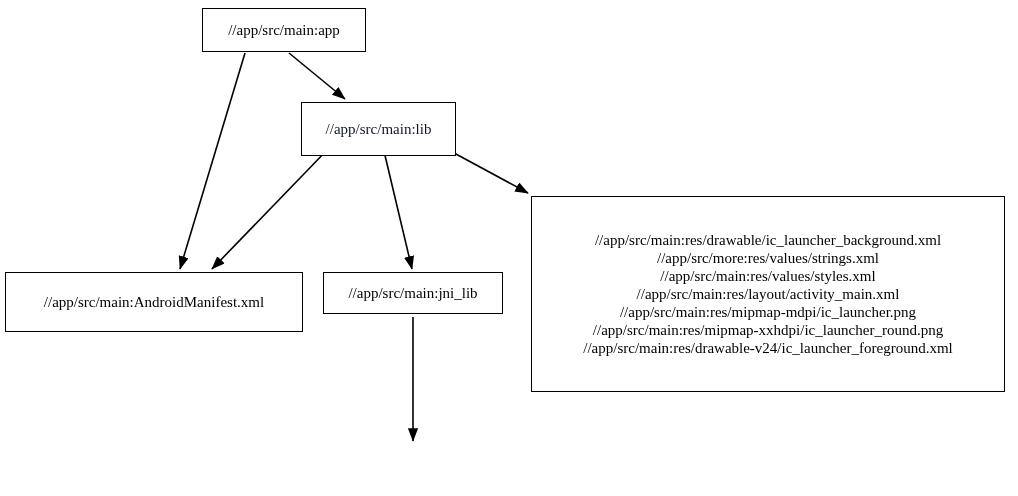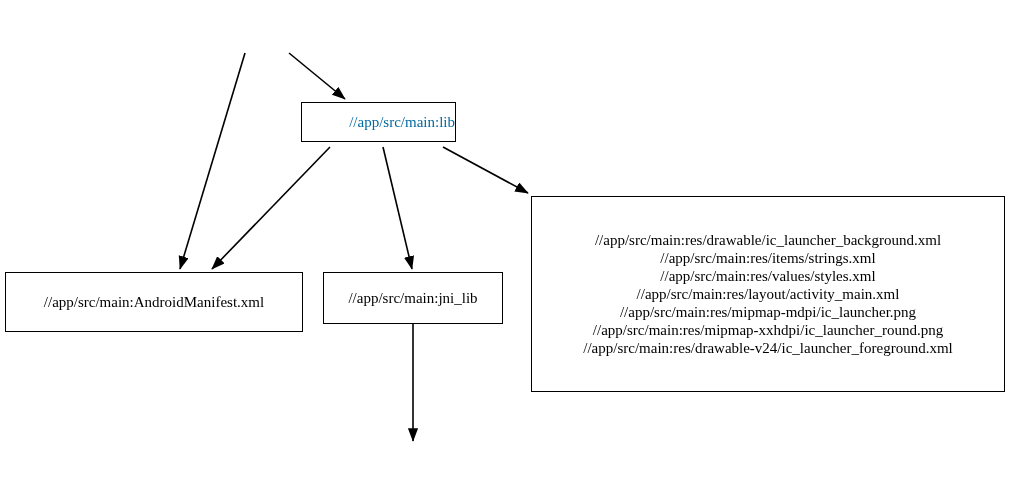--- a/index.html
+++ b/index.html
@@ -66,37 +66,40 @@
     <g id="edges-group">
         <line x1="289" y1="53" x2="345" y2="99" stroke="#000000" stroke-width="1.6" marker-end="url(#arrowhead)"></line>
         <line x1="245" y1="53" x2="180" y2="269" stroke="#000000" stroke-width="1.6" marker-end="url(#arrowhead)"></line>
         <line x1="330" y1="147" x2="212" y2="269" stroke="#000000" stroke-width="1.6" marker-end="url(#arrowhead)"></line>
         <line x1="383" y1="147" x2="412" y2="269" stroke="#000000" stroke-width="1.6" marker-end="url(#arrowhead)"></line>
         <line x1="443" y1="147" x2="528" y2="193" stroke="#000000" stroke-width="1.6" marker-end="url(#arrowhead)"></line>
         <line x1="413" y1="317" x2="413" y2="441" stroke="#000000" stroke-width="1.6" marker-end="url(#arrowhead)"></line>
       </g>
   </svg>
 
+  <div class="node" style="left: 202px; top: 8px; width: 164px; height: 44px; border-color: rgb(0, 0, 0); color: rgb(0, 0, 0);">
+    <span class="node-label">//app/src/main:app</span>
+  </div>
 
-  <div class="node" style="left: 301px; top: 102px; width: 155px; height: 40px; border-color: rgb(0, 0, 0); color: #0369a1; text-align: right;">
+  <div class="node" style="left: 301px; top: 102px; width: 155px; height: 54px; border-color: rgb(0, 0, 0); color: #0f172a;">
     <span class="node-label">//app/src/main:lib</span>
   </div>
 
   <div class="node" style="left: 5px; top: 272px; width: 298px; height: 60px; border-color: rgb(0, 0, 0); color: rgb(0, 0, 0);">
     <span class="node-label">//app/src/main:AndroidManifest.xml</span>
   </div>
 
-  <div class="node" style="left: 323px; top: 272px; width: 180px; height: 52px; border-color: rgb(0, 0, 0); color: rgb(0, 0, 0);">
+  <div class="node" style="left: 323px; top: 272px; width: 180px; height: 42px; border-color: rgb(0, 0, 0); color: rgb(0, 0, 0);">
     <span class="node-label">//app/src/main:jni_lib</span>
   </div>
 
   <div class="node multiline" style="left: 531px; top: 196px; width: 474px; height: 196px; border-color: rgb(0, 0, 0); color: rgb(0, 0, 0);">
     <span class="node-label">
         <span class="node-label-line">//app/src/main:res/drawable/ic_launcher_background.xml</span>
-        <span class="node-label-line">//app/src/main:res/items/strings.xml</span>
+        <span class="node-label-line">//app/src/more:res/values/strings.xml</span>
         <span class="node-label-line">//app/src/main:res/values/styles.xml</span>
         <span class="node-label-line">//app/src/main:res/layout/activity_main.xml</span>
         <span class="node-label-line">//app/src/main:res/mipmap-mdpi/ic_launcher.png</span>
         <span class="node-label-line">//app/src/main:res/mipmap-xxhdpi/ic_launcher_round.png</span>
         <span class="node-label-line">//app/src/main:res/drawable-v24/ic_launcher_foreground.xml</span>
       </span>
   </div>
 
 
 </div>

